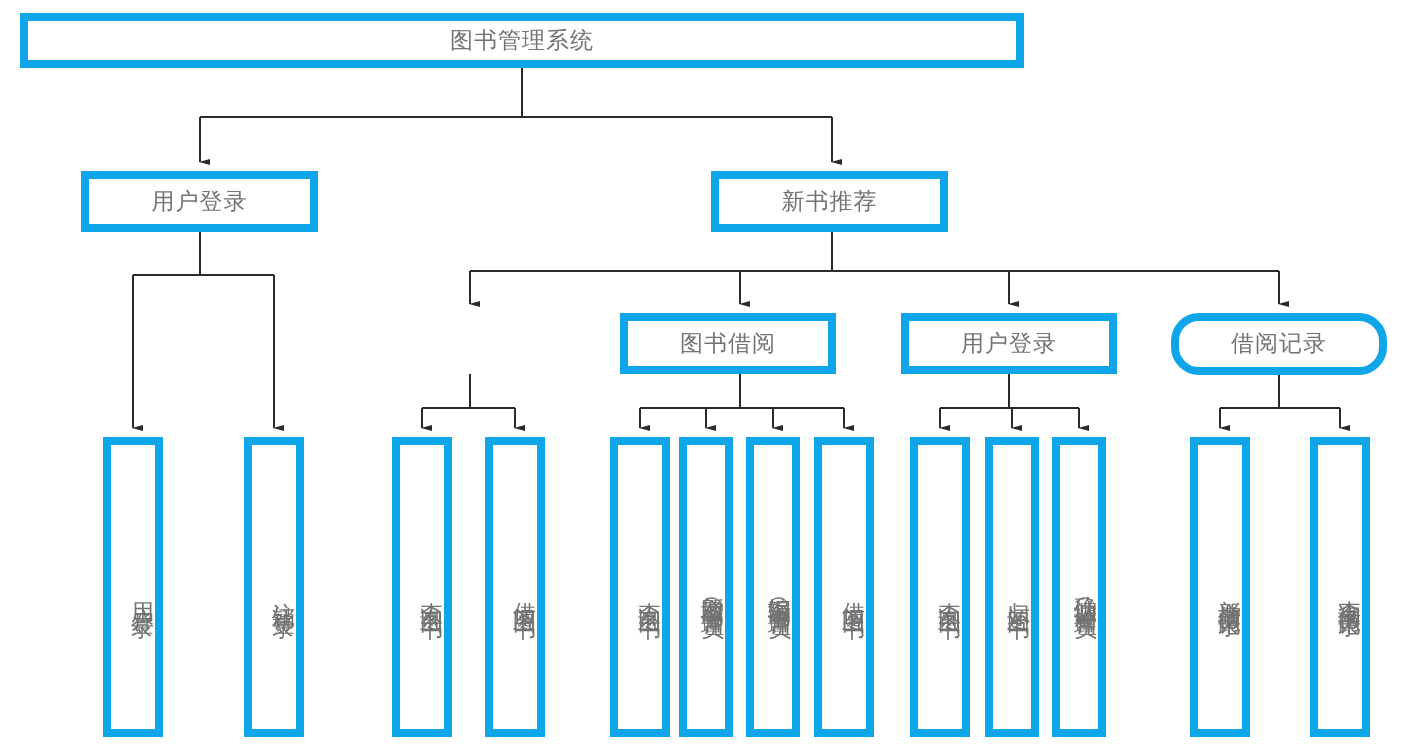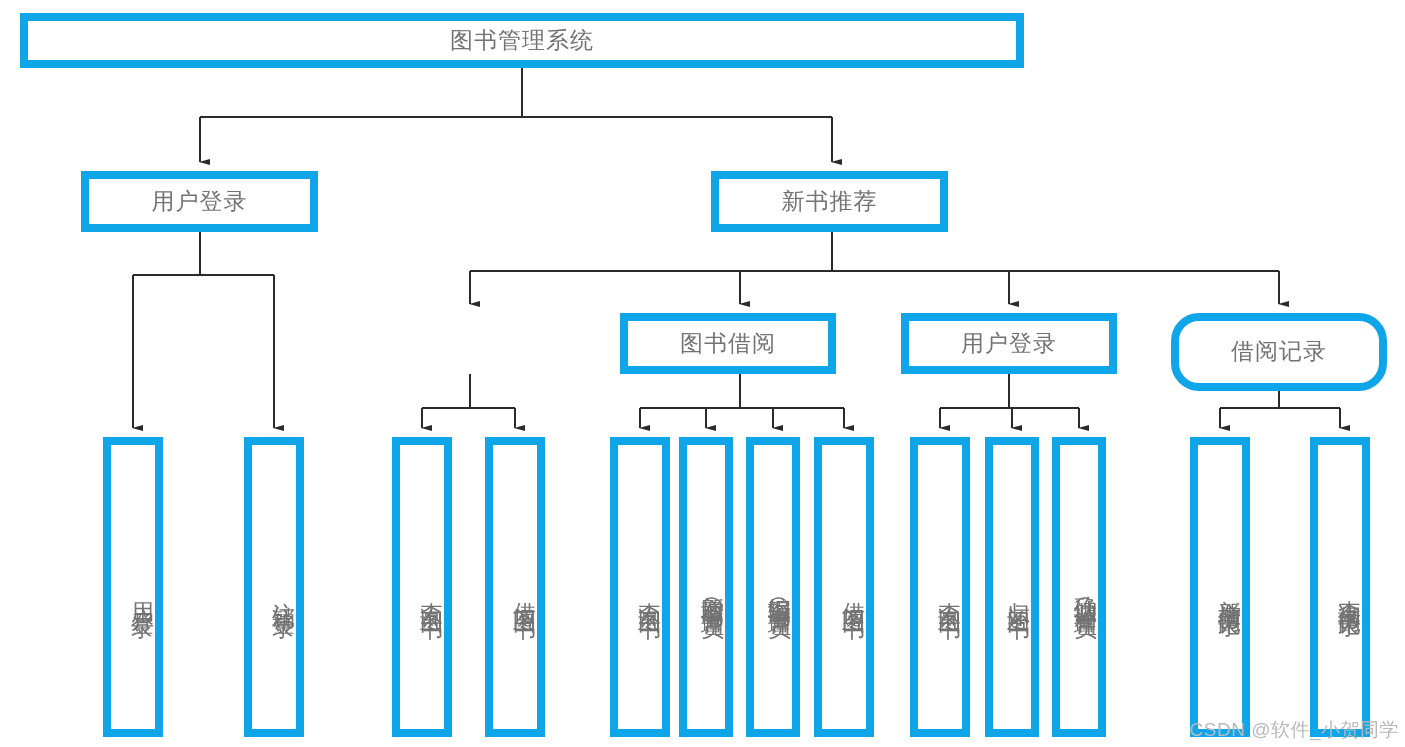--- a/index.html
+++ b/index.html
@@ -129,21 +129,21 @@
   <div class="node h" style="left:711px; top:171px; width:237px; height:61px;">
     <span>新书推荐</span>
   </div>
 
   <div class="node h" style="left:620px; top:313px; width:216px; height:61px;">
     <span>图书借阅</span>
   </div>
   <div class="node h" style="left:901px; top:313px; width:216px; height:61px;">
     <span>用户登录</span>
   </div>
-  <div class="node h" style="left:1171px; top:313px; width:216px; height:78px;border-radius:28px;">
+  <div class="node h" style="left:1171px; top:313px; width:216px; height:62px;border-radius:28px;">
     <span>借阅记录</span>
   </div>
 
   <div class="node v" style="left:103px; top:437px; width:60px; height:300px;">
     <span>用户登录</span>
   </div>
   <div class="node v" style="left:244px; top:437px; width:60px; height:300px;">
     <span>注销登录</span>
   </div>
 
@@ -177,14 +177,13 @@
     <span>确认归还（管理员）</span>
   </div>
 
   <div class="node v tall" style="left:1190px; top:437px; width:60px; height:300px;">
     <span>新增借阅记录</span>
   </div>
   <div class="node v tall" style="left:1310px; top:437px; width:60px; height:300px;">
     <span>查询借阅记录</span>
   </div>
 
-  <div class="watermark">CSDN @软件_小贺同学</div>
 </div>
 
 </body></html>

